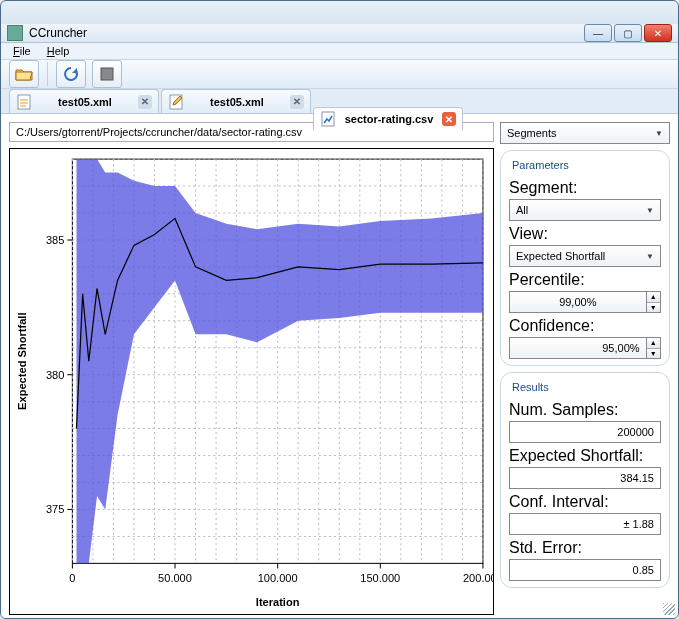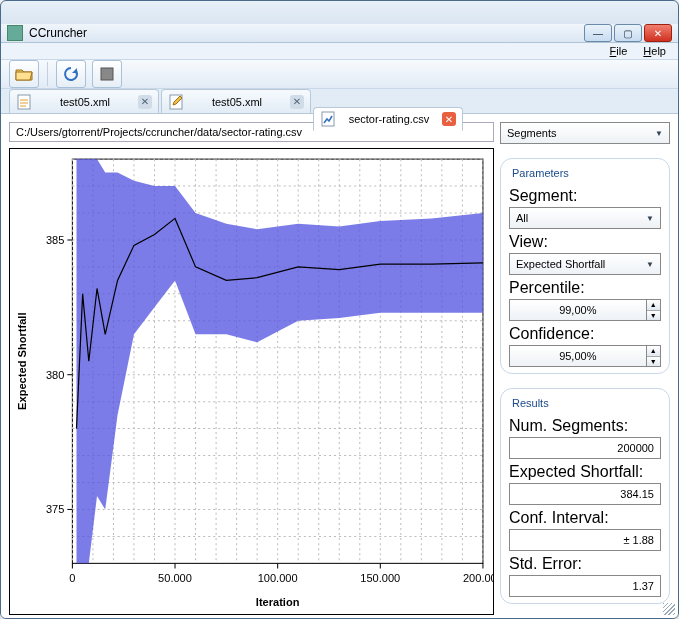--- a/index.html
+++ b/index.html
@@ -4,39 +4,39 @@
 <style>
 * { box-sizing: border-box; margin: 0; padding: 0; font-family: "Segoe UI", Tahoma, sans-serif; font-size: 11px; }
 body { background: #fff; }
 .window { width: 679px; height: 619px; border: 1px solid #4a6a8a; border-radius: 6px; background: linear-gradient(#e8f0f8,#d5e2ef 30px,#d5e2ef); overflow: hidden; display: flex; flex-direction: column; box-shadow: 0 4px 20px rgba(0,0,0,.3); }
 .titlebar { height: 28px; display: flex; align-items: center; padding: 0 6px; background: linear-gradient(#f0f5fb,#dce7f3); border-bottom: 1px solid #b0c4d8; margin-top: 23px; }
 .titlebar .icon { width: 16px; height: 16px; background: #6a9; border: 1px solid #486; margin-right: 6px; }
 .titlebar .title { flex: 1; font-size: 12px; color: #000; }
 .winbtns { display: flex; gap: 2px; }
 .winbtn { width: 28px; height: 18px; border: 1px solid #6a8aaa; border-radius: 3px; background: linear-gradient(#eaf2fa,#c8dcf0); display: flex; align-items: center; justify-content: center; font-size: 10px; color: #234; cursor: pointer; }
 .winbtn.close { background: linear-gradient(#f08070,#d03020); color:#fff; border-color:#a02010; }
-.menubar { height: 20px; display: flex; align-items: center; padding: 0 4px; background: #ecf3fa; border-bottom: 1px solid #c8d8e8; justify-content: flex-end; }
+.menubar { height: 20px; display: flex; align-items: center; padding: 0 4px; background: #ecf3fa; border-bottom: 1px solid #c8d8e8; }
 .menuitem { padding: 2px 8px; cursor: pointer; }
 .menuitem .ul { text-decoration: underline; }
 .toolbar { height: 36px; display: flex; align-items: center; gap: 6px; padding: 0 8px; background: linear-gradient(#f7fafd,#e2ecf6); border-bottom: 1px solid #c8d8e8; }
 .toolbtn { width: 30px; height: 28px; border: 1px solid #a8c0d8; border-radius: 3px; background: linear-gradient(#fff,#e6eef6); display: flex; align-items: center; justify-content: center; cursor: pointer; }
 .tsep { width: 1px; height: 24px; background: #c0d0e0; margin: 0 2px; }
-.tabbar { height: 26px; display: flex; align-items: flex-end; padding: 0 8px; background: #e2ecf6; border-bottom: 1px solid #b8c8d8; gap: 2px; }
+.tabbar { height: 26px; display: flex; align-items: flex-end; padding: 0 8px; background: #e2ecf6; border-bottom: 1px solid #b8c8d8; gap: 2px; font-weight: bold; }
 .tab { height: 24px; min-width: 150px; border: 1px solid #b8c8d8; border-bottom: none; border-radius: 4px 4px 0 0; background: linear-gradient(#f6fafd,#e2ecf6); display: flex; align-items: center; padding: 0 6px; gap: 6px; cursor: pointer; }
 .tab.active { background: #fff; position: relative; top: 18px; border-bottom: 1px solid #fff; }
 .tab .ticon { width: 16px; height: 16px; }
 .tab .tlabel { flex: 1; text-align: center; }
 .tab .tclose { width: 14px; height: 14px; border-radius: 3px; display:flex; align-items:center; justify-content:center; background:#d0dce8; color:#567; font-size:10px; cursor:pointer; }
 .tab .tclose.red { background:#e86040; color:#fff; }
 .content { flex: 1; display: flex; padding: 8px; gap: 6px; background: #fff; }
 .mainleft { flex: 1; display: flex; flex-direction: column; gap: 6px; }
 .pathrow { display: flex; }
 .pathinput { flex: 1; border: 1px solid #aab; padding: 3px 6px; background: #fff; }
 .chartwrap { flex: 1; border: 1px solid #000; background: #fff; position: relative; }
-.rightpanel { width: 170px; display: flex; flex-direction: column; gap: 12px; }
+.rightpanel { width: 170px; display: flex; flex-direction: column; gap: 4px; }
 .combo, .textrd { width: 100%; border: 1px solid #888; background: linear-gradient(#fff,#eef2f6); padding: 3px 6px; display: flex; align-items: center; justify-content: space-between; cursor: pointer; height: 22px; }
 .combo .ar { font-size: 8px; color: #345; }
 .grp { border: 1px solid #c8d8e8; border-radius: 12px; padding: 8px 8px 6px; margin-top: 2px; }
 .grptitle { font-size: 11px; color: #1a4a8a; margin: -14px 0 4px 0; background: #fff; display: inline-block; padding: 0 3px; }
 .lbl { font-size: 16px; color: #000; margin: 4px 0 2px; }
 .spinrow { display: flex; }
 .textrd { text-align: right; cursor: text; font-family: inherit; }
 .spinbtns { width: 16px; display: flex; flex-direction: column; border: 1px solid #888; border-left: none; }
 .spinbtns div { flex:1; display:flex; align-items:center; justify-content:center; font-size:7px; background: linear-gradient(#fff,#e0e8f0); cursor:pointer; }
 .spinbtns div:first-child { border-bottom:1px solid #aaa; }
@@ -202,45 +202,45 @@
           <div class="textrd" style="justify-content:center">
               <span>99,00%</span>
             </div>
           <div class="spinbtns">
               <div>▲</div>
               <div>▼</div>
             </div>
         </div>
         <div class="lbl">Confidence:</div>
         <div class="spinrow">
-          <div class="textrd" style="justify-content:center">
+          <div class="textrd" style="justify-content:flex-end">
               <span>95,00%</span>
             </div>
           <div class="spinbtns">
               <div>▲</div>
               <div>▼</div>
             </div>
         </div>
       </div>
 
       <div class="grp">
         <div class="grptitle">Results</div>
-        <div class="lbl">Num. Segments:</div>
+        <div class="lbl">Num. Samples:</div>
         <div class="readfield">
             <span>200000</span>
           </div>
         <div class="lbl">Expected Shortfall:</div>
         <div class="readfield">
             <span>384.15</span>
           </div>
         <div class="lbl">Conf. Interval:</div>
         <div class="readfield">
             <span>± 1.88</span>
           </div>
         <div class="lbl">Std. Error:</div>
         <div class="readfield">
-            <span>1.37</span>
+            <span>0.85</span>
           </div>
       </div>
     </div>
   </div>
   <div class="resizer"></div>
 </div>
 
 </body></html>

